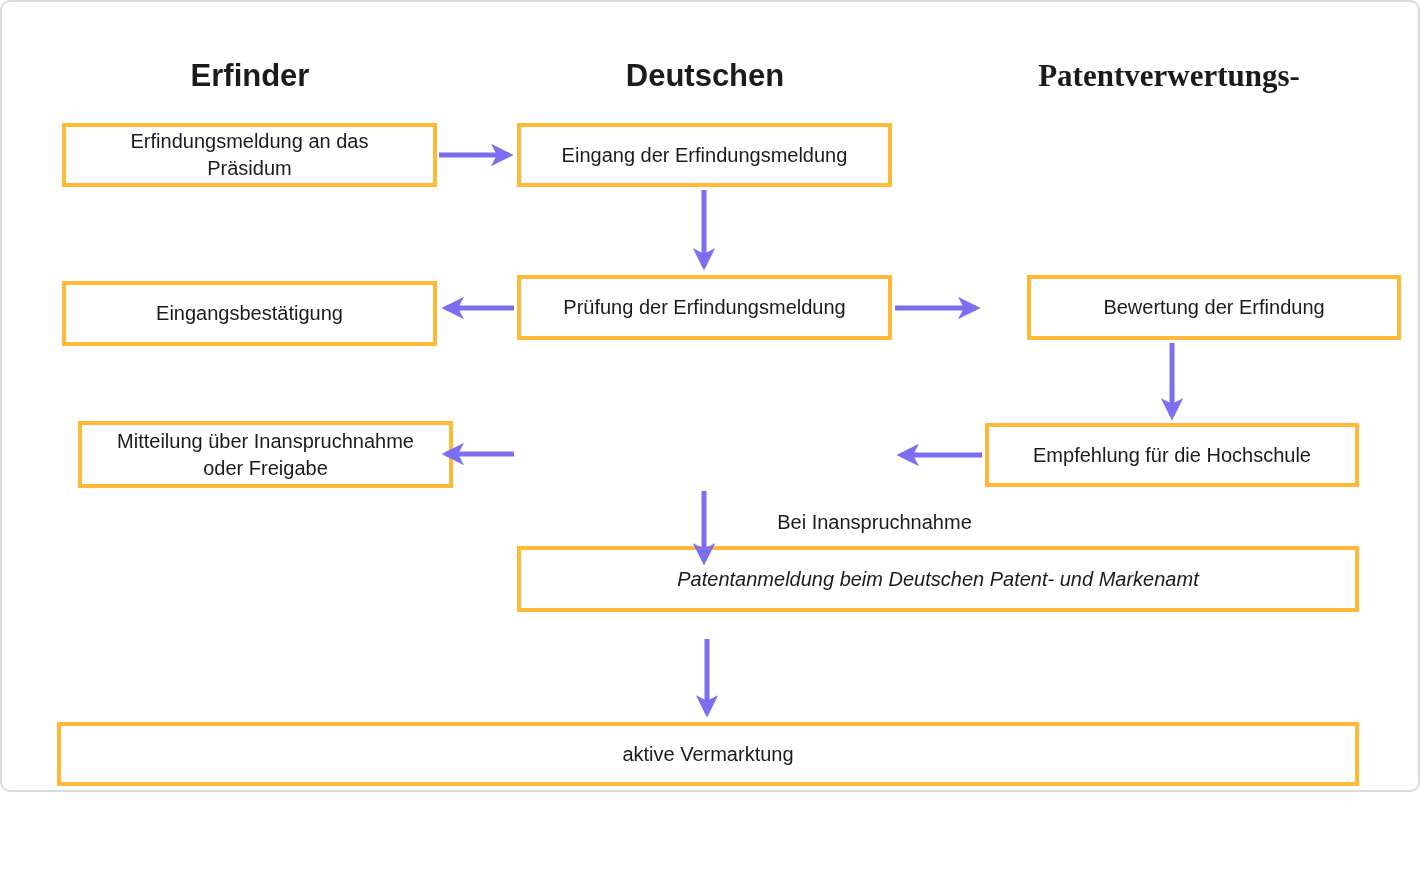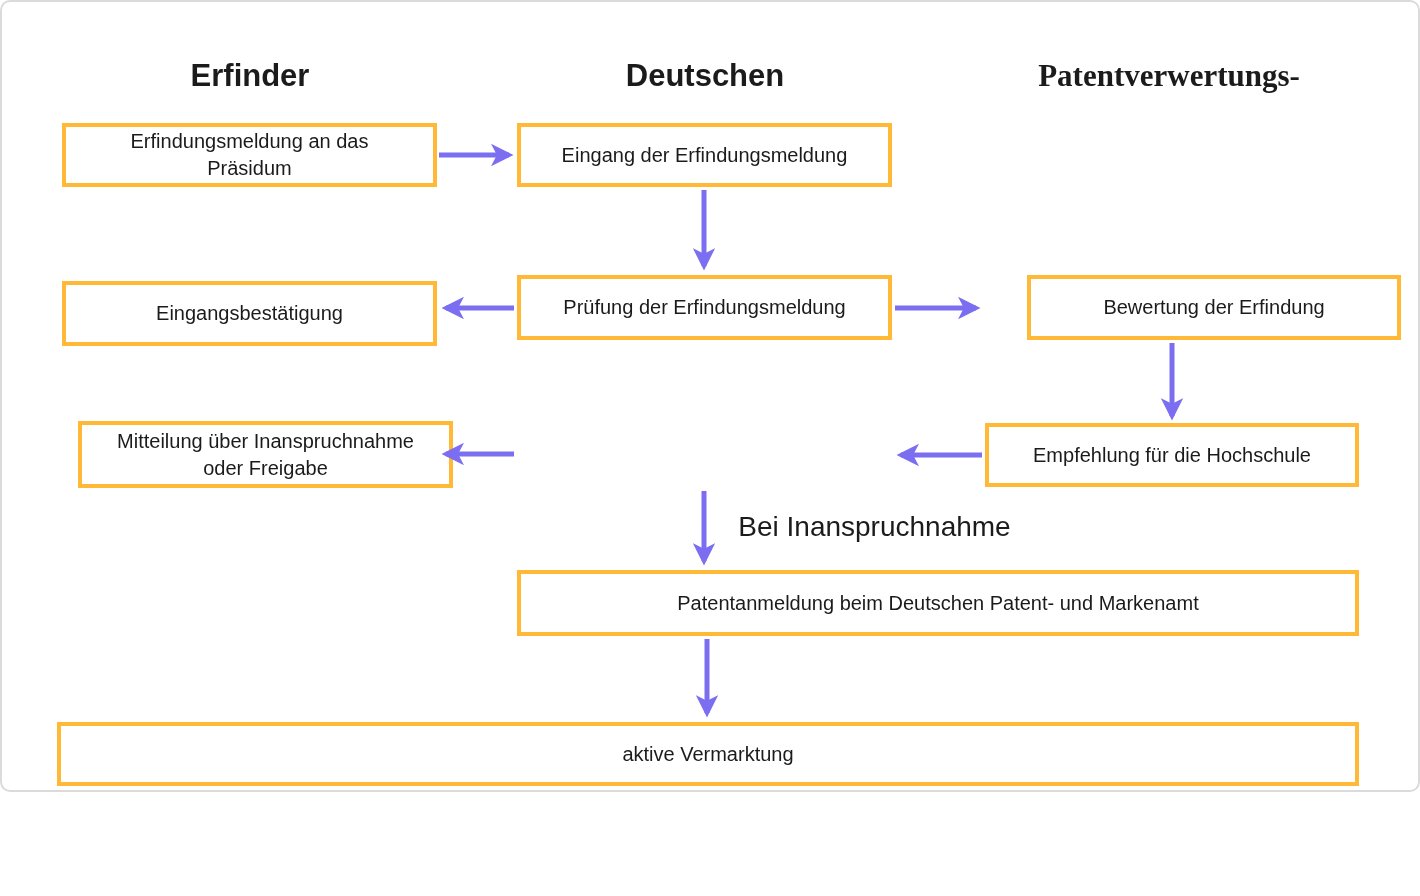--- a/index.html
+++ b/index.html
@@ -31,21 +31,21 @@
     align-items:center;
     justify-content:center;
     text-align:center;
     font-size:20px;
     line-height:1.35;
     padding:2px 20px;
     color:var(--text,#1b1b1b);
   }
   .flow-label{
     position:absolute;
-    font-size:28px;
+    font-size:20px;
     text-align:center;
     color:var(--text,#1b1b1b);
   }
   svg.arrows{
     position:absolute;
     left:0;top:0;width:1420px;height:896px;
     pointer-events:none;
   }
 </style>
 </head>
@@ -67,21 +67,21 @@
 
   <div class="node" style="left:515px;top:273px;width:375px;height:65px;">Prüfung der Erfindungsmeldung</div>
 
   <div class="node" style="left:983px;top:273px;width:374px;height:65px;margin-left:42px;">Bewertung der Erfindung</div>
 
   <div class="node" style="left:76px;top:419px;width:375px;height:67px;">Mitteilung über Inanspruchnahme oder Freigabe</div>
 
 
   <div class="node" style="left:983px;top:421px;width:374px;height:64px;">Empfehlung für die Hochschule</div>
 
-  <div class="node" style="left:515px;top:568px;width:842px;height:66px;">Patentanmeldung beim Deutschen Patent- und Markenamt</div>
+  <div class="node" style="left:515px;top:544px;width:842px;height:66px;font-style:italic;">Patentanmeldung beim Deutschen Patent- und Markenamt</div>
 
   <div class="node" style="left:55px;top:720px;width:1302px;height:64px;">aktive Vermarktung</div>
 
   <div class="flow-label" style="left:730px;top:509px;width:285px;">Bei Inanspruchnahme</div>
 
   <svg class="arrows">
     <defs>
       <marker id="ah" viewBox="0 0 10 10" refX="8" refY="5" markerWidth="4.5" markerHeight="4.5" orient="auto-start-reverse">
         <path d="M0,0 L10,5 L0,10 L2.6,5 Z" fill="#7B6EF0"></path>
       </marker>

